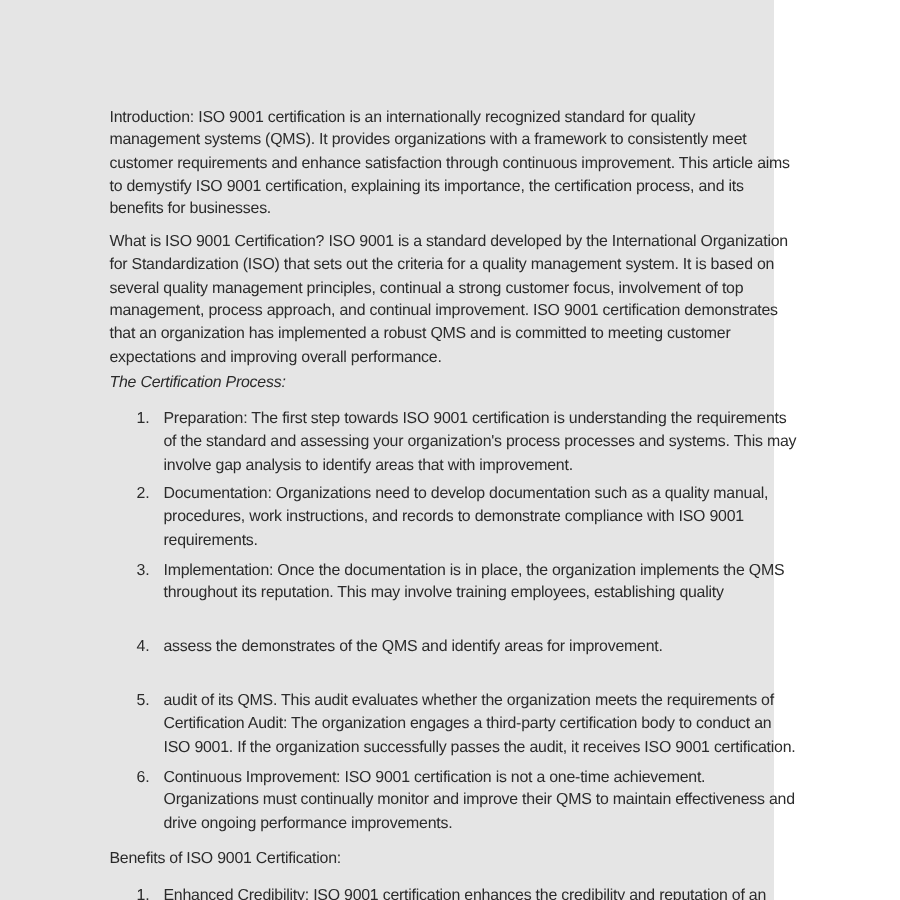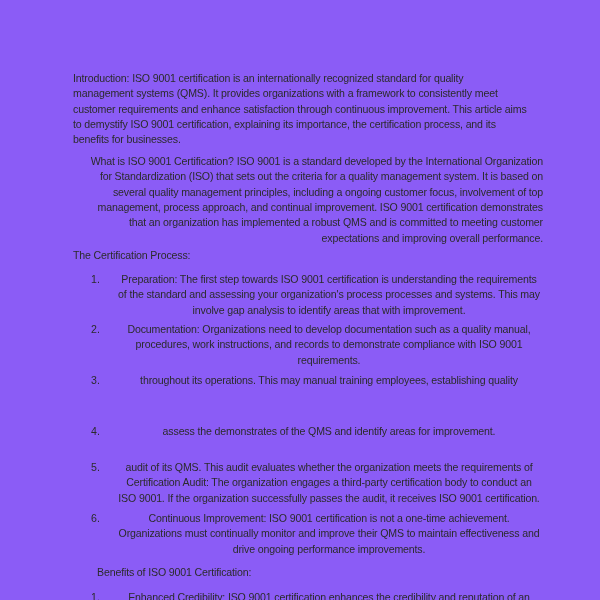--- a/index.html
+++ b/index.html
@@ -12,23 +12,23 @@
     height: 600px;
     overflow: hidden;
     position: relative;
     font-family: "Liberation Sans", sans-serif;
     color: #2b2b2b;
   }
   .page {
     position: absolute;
     left: 0;
     top: 0;
-    width: 600px;
+    width: 516px;
     height: 600px;
-    background: #8b5cf6;
+    background: #e5e5e5;
   }
   .text-block {
     position: absolute;
     left: 73px;
     width: 470px;
   }
   .line {
     display: block;
     white-space: nowrap;
     font-size: 10.6px;
@@ -47,46 +47,45 @@
     top: 0;
     font-size: 10.6px;
     line-height: 15.35px;
     white-space: nowrap;
   }
   .list-text {
     position: absolute;
     left: 18px;
     top: 0;
     width: 440px;
-    text-align: center;
   }
 </style>
 </head>
 <body>
 
 <div class="page">
 
   <div class="text-block" style="top:71px;">
     <span class="line">Introduction: ISO 9001 certification is an internationally recognized standard for quality</span>
     <span class="line">management systems (QMS). It provides organizations with a framework to consistently meet</span>
     <span class="line">customer requirements and enhance satisfaction through continuous improvement. This article aims</span>
     <span class="line">to demystify ISO 9001 certification, explaining its importance, the certification process, and its</span>
     <span class="line">benefits for businesses.</span>
   </div>
 
-  <div class="text-block" style="top:154px;text-align:right;">
+  <div class="text-block" style="top:154px;">
     <span class="line">What is ISO 9001 Certification? ISO 9001 is a standard developed by the International Organization</span>
     <span class="line">for Standardization (ISO) that sets out the criteria for a quality management system. It is based on</span>
-    <span class="line">several quality management principles, including a ongoing customer focus, involvement of top</span>
+    <span class="line">several quality management principles, continual a strong customer focus, involvement of top</span>
     <span class="line">management, process approach, and continual improvement. ISO 9001 certification demonstrates</span>
     <span class="line">that an organization has implemented a robust QMS and is committed to meeting customer</span>
     <span class="line">expectations and improving overall performance.</span>
   </div>
 
-  <div class="text-block" style="top:248px;">
+  <div class="text-block" style="top:248px;font-style:italic;">
     <span class="line">The Certification Process:</span>
   </div>
 
   <div class="list-item" style="top:272px;">
     <span class="list-num">1.</span>
     <div class="list-text">
       <span class="line">Preparation: The first step towards ISO 9001 certification is understanding the requirements</span>
       <span class="line">of the standard and assessing your organization's process processes and systems. This may</span>
       <span class="line">involve gap analysis to identify areas that with improvement.</span>
     </div>
@@ -97,21 +96,22 @@
     <div class="list-text">
       <span class="line">Documentation: Organizations need to develop documentation such as a quality manual,</span>
       <span class="line">procedures, work instructions, and records to demonstrate compliance with ISO 9001</span>
       <span class="line">requirements.</span>
     </div>
   </div>
 
   <div class="list-item" style="top:373px;">
     <span class="list-num">3.</span>
     <div class="list-text">
-      <span class="line">throughout its operations. This may manual training employees, establishing quality</span>
+      <span class="line">Implementation: Once the documentation is in place, the organization implements the QMS</span>
+      <span class="line">throughout its reputation. This may involve training employees, establishing quality</span>
     </div>
   </div>
 
   <div class="list-item" style="top:424px;">
     <span class="list-num">4.</span>
     <div class="list-text">
       <span class="line">assess the demonstrates of the QMS and identify areas for improvement.</span>
     </div>
   </div>
 
@@ -126,21 +126,21 @@
 
   <div class="list-item" style="top:511px;">
     <span class="list-num">6.</span>
     <div class="list-text">
       <span class="line">Continuous Improvement: ISO 9001 certification is not a one-time achievement.</span>
       <span class="line">Organizations must continually monitor and improve their QMS to maintain effectiveness and</span>
       <span class="line">drive ongoing performance improvements.</span>
     </div>
   </div>
 
-  <div class="text-block" style="top:565px;margin-left:24px;">
+  <div class="text-block" style="top:565px;">
     <span class="line">Benefits of ISO 9001 Certification:</span>
   </div>
 
   <div class="list-item" style="top:590px;">
     <span class="list-num">1.</span>
     <div class="list-text">
       <span class="line">Enhanced Credibility: ISO 9001 certification enhances the credibility and reputation of an</span>
     </div>
   </div>
 

